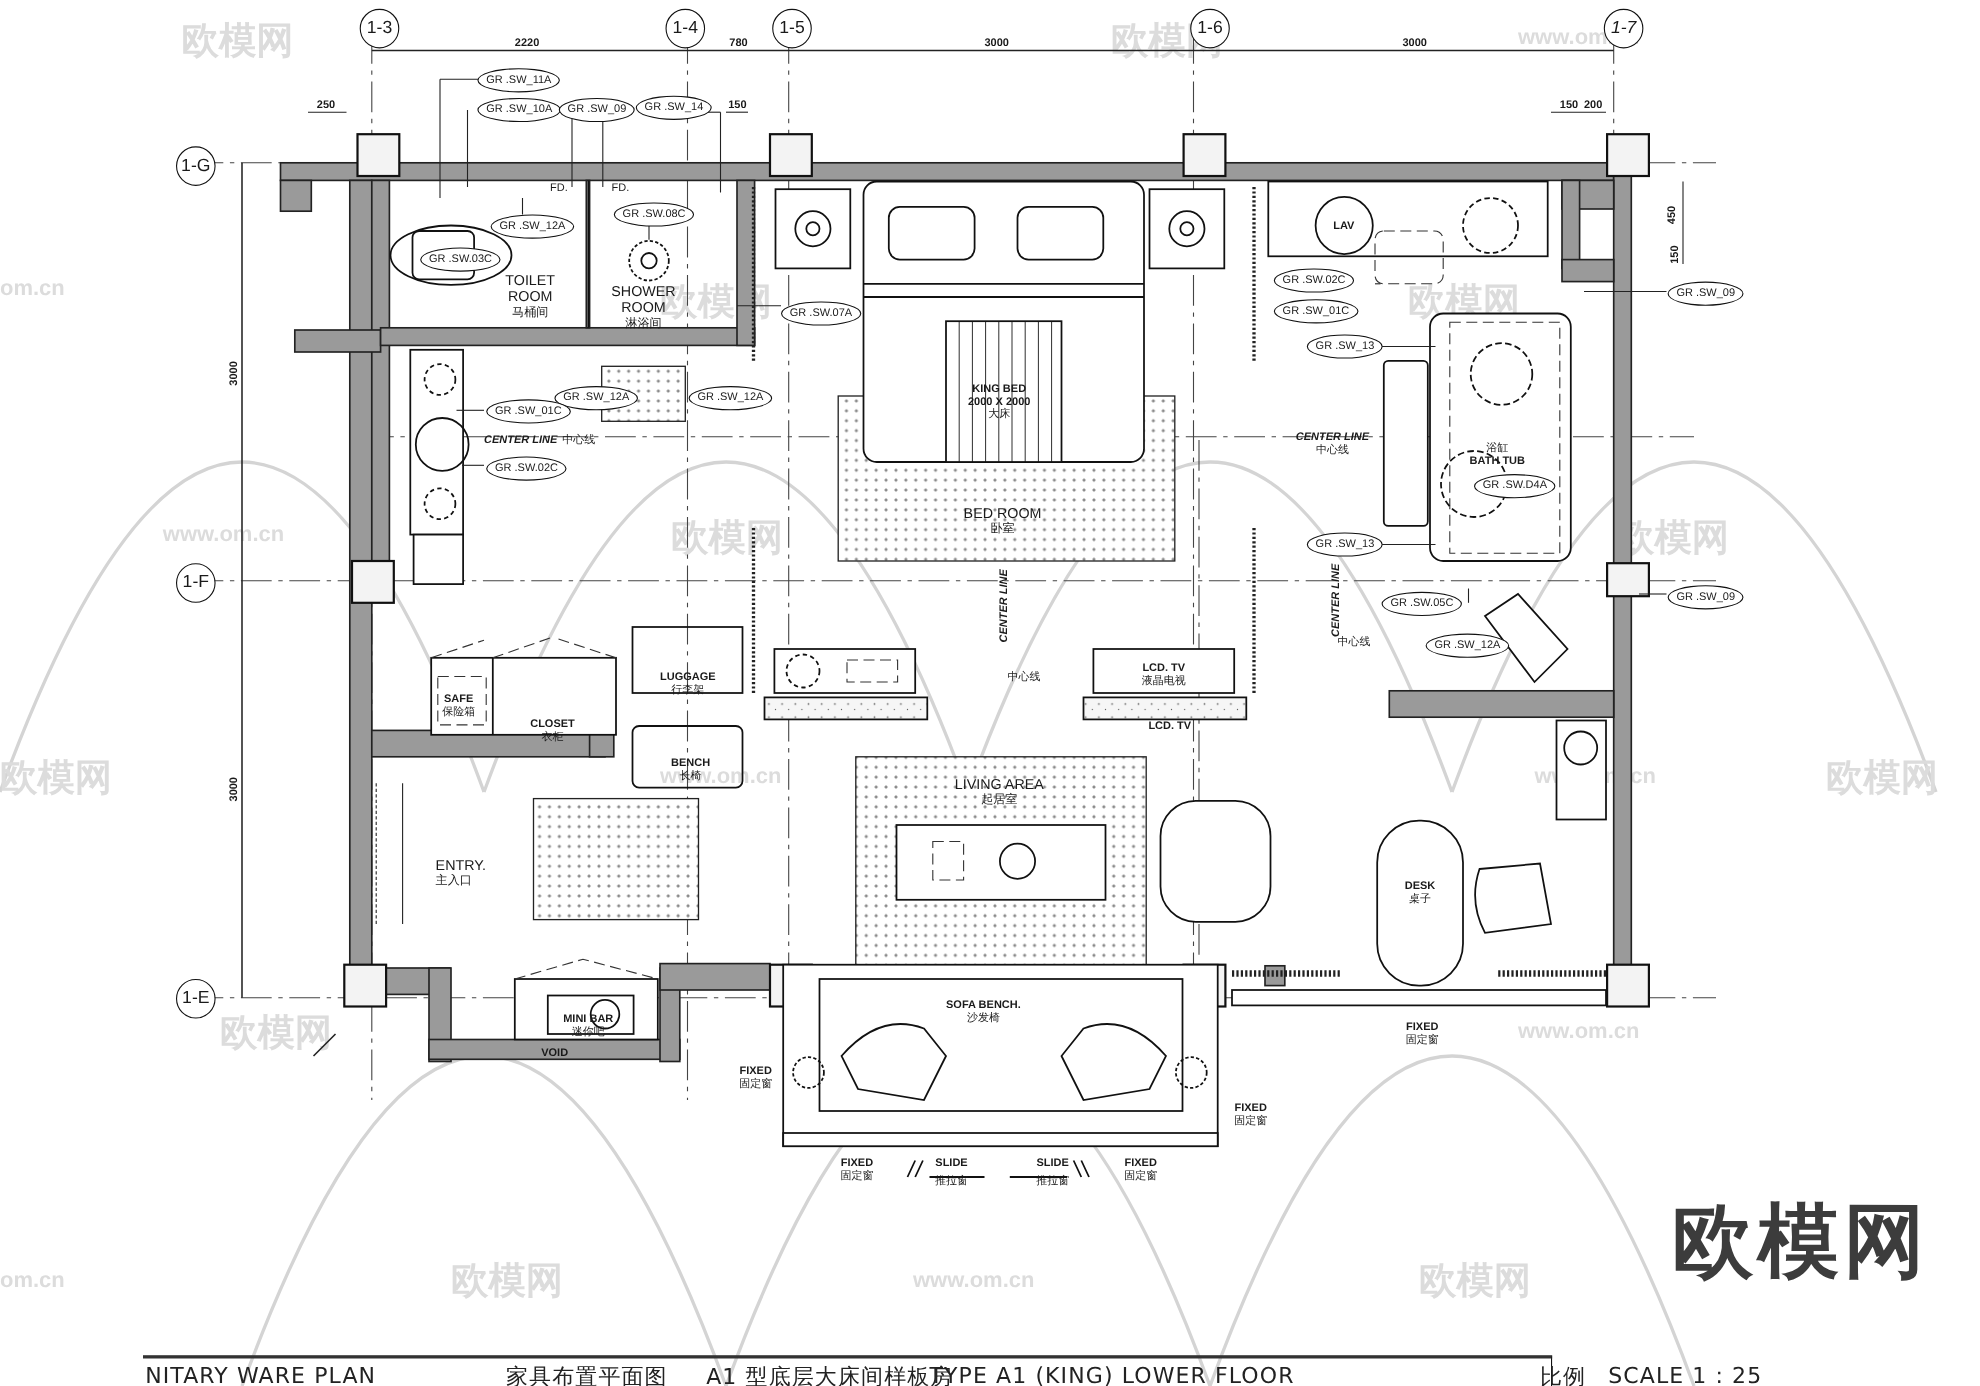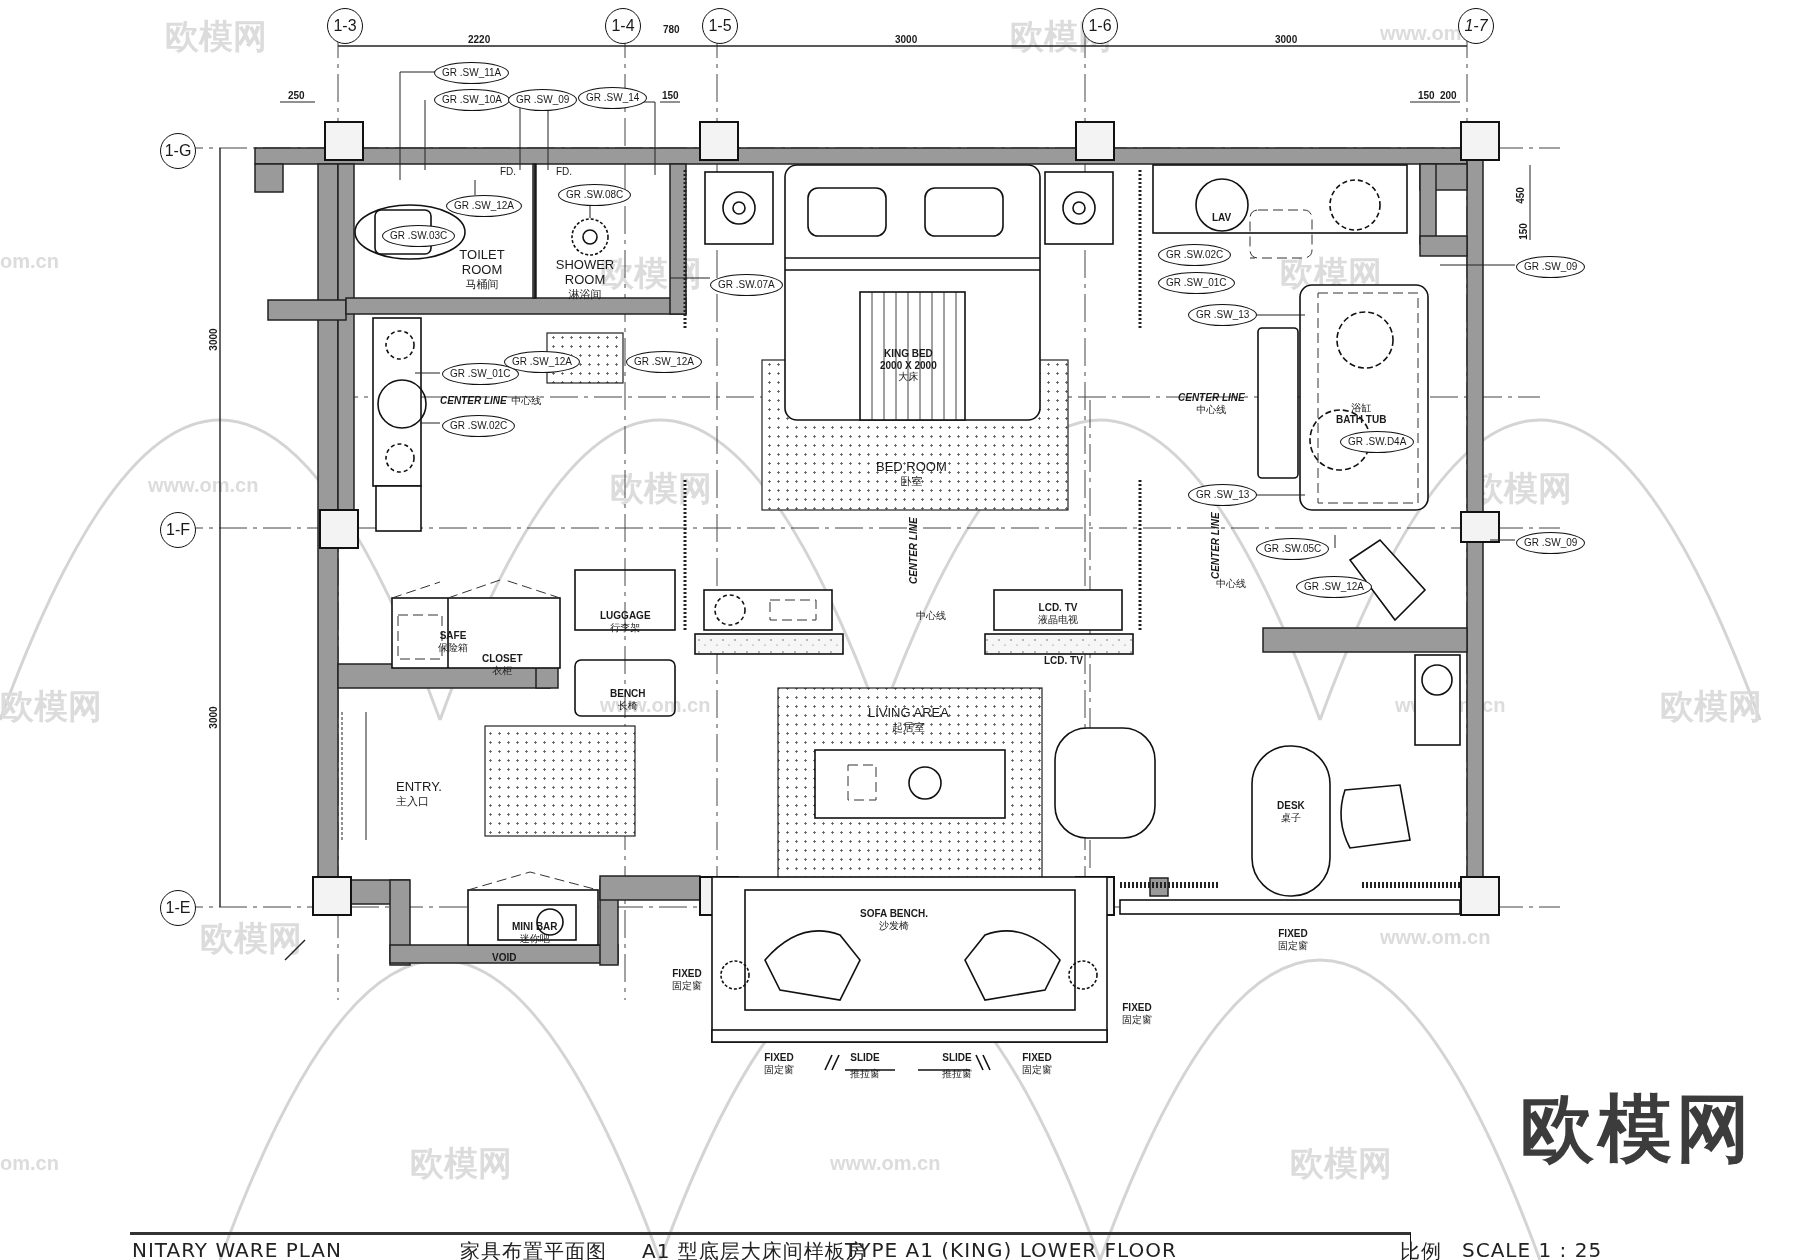--- a/index.html
+++ b/index.html
@@ -307,21 +307,21 @@
 <div class="bubble" style="left:327px;top:8px;">1-3</div>
 <div class="bubble" style="left:605px;top:8px;">1-4</div>
 <div class="bubble" style="left:702px;top:8px;">1-5</div>
 <div class="bubble" style="left:1082px;top:8px;">1-6</div>
 <div class="bubble" style="left:1458px;top:8px;font-style:italic;">1-7</div>
 <div class="bubble" style="left:160px;top:133px;">1-G</div>
 <div class="bubble" style="left:160px;top:512px;">1-F</div>
 <div class="bubble" style="left:160px;top:890px;">1-E</div>
 
 <div class="dim" style="left:468px;top:34px;">2220</div>
-<div class="dim" style="left:663px;top:24px;">780</div>
+<div class="dim" style="left:663px;top:34px;">780</div>
 <div class="dim" style="left:895px;top:34px;">3000</div>
 <div class="dim" style="left:1275px;top:34px;">3000</div>
 <div class="dim" style="left:288px;top:90px;">250</div>
 <div class="dim" style="left:662px;top:90px;">150</div>
 <div class="dim" style="left:1418px;top:90px;">150</div>
 <div class="dim" style="left:1440px;top:90px;">200</div>
 <div class="dimv" style="left:202px;top:334px;">3000</div>
 <div class="dimv" style="left:202px;top:712px;">3000</div>
 <div class="dimv" style="left:1512px;top:190px;">450</div>
 <div class="dimv" style="left:1515px;top:226px;">150</div>
@@ -344,21 +344,21 @@
   <div class="cn">卧室</div>
 </div>
 <div class="room" style="left:868px;top:706px;">
   <div class="en">LIVING AREA</div>
   <div class="cn">起居室</div>
 </div>
 <div class="room" style="left:396px;top:780px;text-align:left;">
   <div class="en">ENTRY.</div>
   <div class="cn">主入口</div>
 </div>
-<div class="room small" style="left:402px;top:630px;margin-left:36px;">
+<div class="room small" style="left:402px;top:630px;">
   <div class="en">SAFE</div>
   <div class="cn">保险箱</div>
 </div>
 <div class="room small" style="left:482px;top:625px;margin-top:28px;">
   <div class="en">CLOSET</div>
   <div class="cn">衣柜</div>
 </div>
 <div class="room small" style="left:600px;top:598px;margin-top:12px;">
   <div class="en">LUGGAGE</div>
   <div class="cn">行李架</div>
@@ -382,21 +382,21 @@
   <div class="en">VOID</div>
 </div>
 <div class="room small" style="left:860px;top:908px;">
   <div class="en">SOFA BENCH.</div>
   <div class="cn">沙发椅</div>
 </div>
 <div class="room small" style="left:1336px;top:402px;">
   <div class="cn">浴缸</div>
   <div class="en">BATH TUB</div>
 </div>
-<div class="room small" style="left:1212px;top:212px;text-align:center;">
+<div class="room small" style="left:1212px;top:200px;text-align:center;">
   <div class="en">LAV</div>
 </div>
 <div class="room small" style="left:1277px;top:800px;">
   <div class="en">DESK</div>
   <div class="cn">桌子</div>
 </div>
 
 <div class="room small" style="left:440px;top:390px;text-align:left;">
   <span class="en" style="font-style:italic;">CENTER LINE</span>
   <span class="cn">中心线</span>

